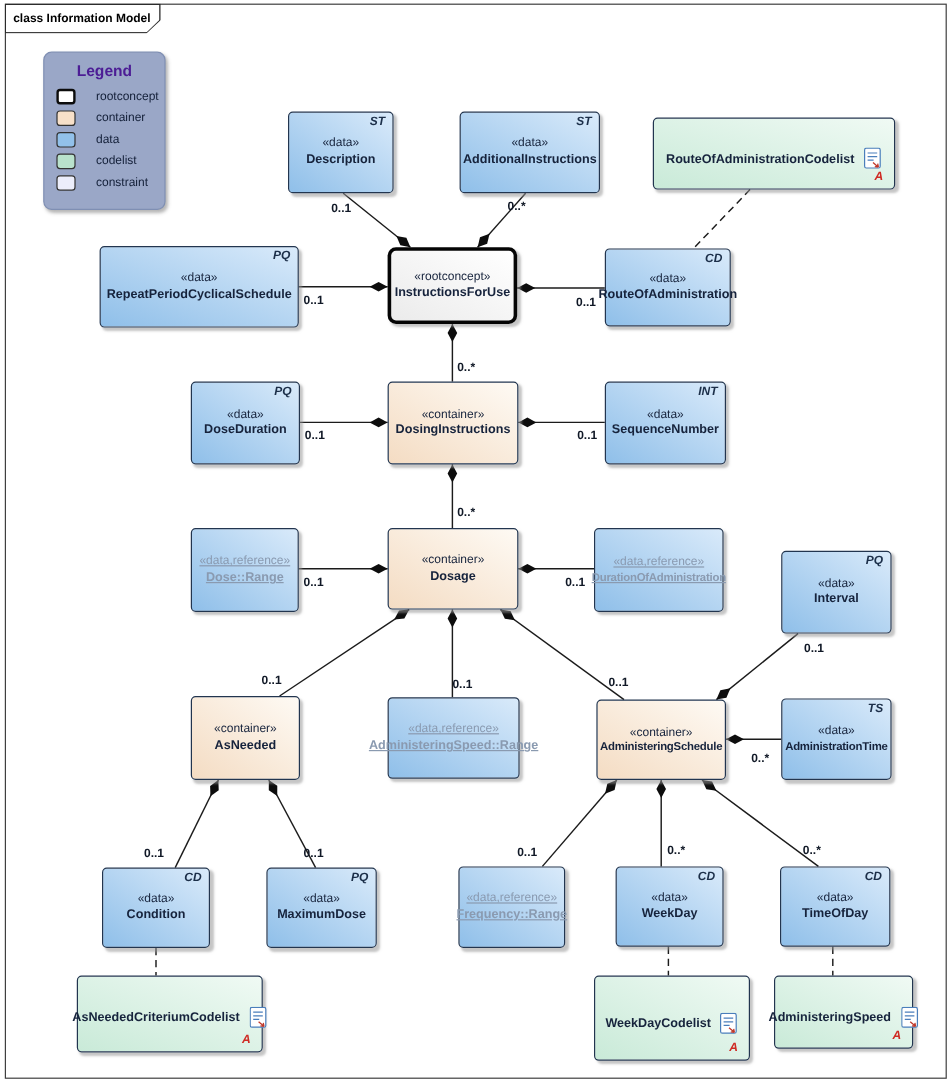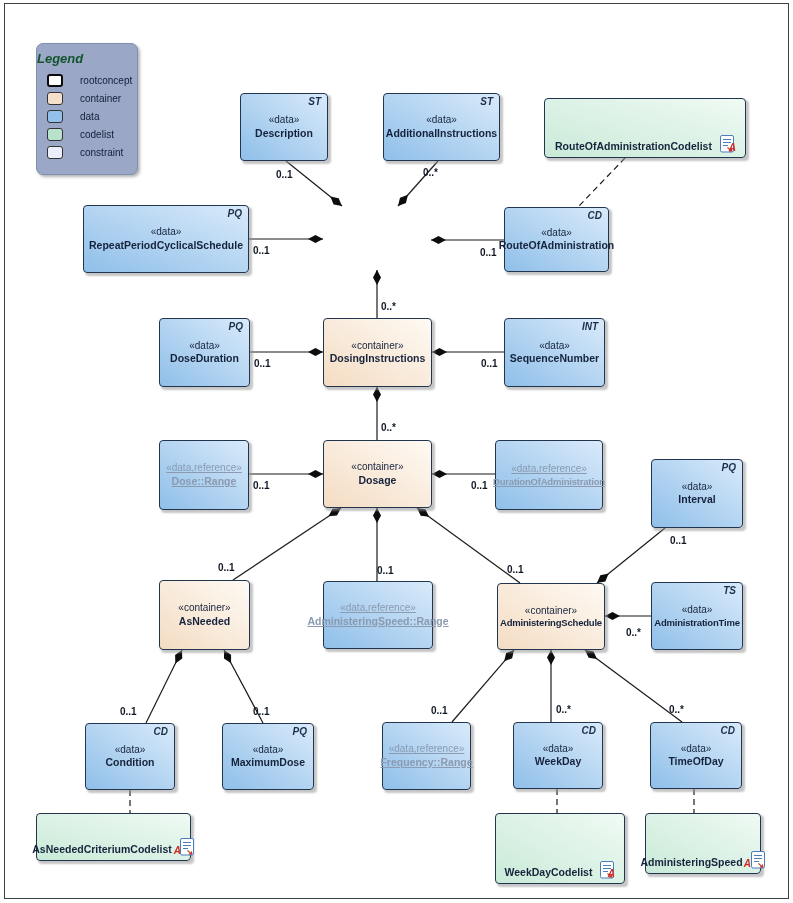--- a/index.html
+++ b/index.html
@@ -10,21 +10,21 @@
   .tab-outer{position:absolute;left:4px;top:3px;width:130px;height:25px;background:#2a2a2a;
              clip-path:polygon(0 0,100% 0,100% 55%,calc(100% - 12px) 100%,0 100%);z-index:5;}
   .tab-inner{position:absolute;left:1px;top:1px;right:1px;bottom:1px;background:#fff;
              clip-path:polygon(0 0,100% 0,100% 54%,calc(100% - 11px) 100%,0 100%);
              display:flex;align-items:center;padding-left:6px;box-sizing:border-box;}
   .tab-text{font-size:10px;font-weight:bold;color:#000;}
   
   .legend{position:absolute;left:36px;top:43px;width:102px;height:132px;background:#9aa7c7;
           border:1px solid #7f8fb3;border-radius:7px;box-shadow:2px 2px 3px rgba(90,90,90,.45);
           z-index:2;padding-top:7px;box-sizing:border-box;}
-  .legend-title{font-size:13px;font-weight:bold;color:#14532d;margin-bottom:5px;font-style:italic;}
+  .legend-title{text-align:center;font-size:13px;font-weight:bold;color:#4c1d95;margin-bottom:5px;}
   .legend-item{display:flex;align-items:center;gap:17px;padding:2.5px 0 2.5px 10px;}
   .legend-item span.lbl{font-size:10px;color:#131f38;}
   .sw{width:16px;height:13px;border:1px solid #333;border-radius:3px;box-sizing:border-box;flex:0 0 auto;}
   .sw-root{background:#fff;border:2.5px solid #0c0c0c;}
   .sw-container{background:#f7e0c9;}
   .sw-data{background:#92c1ea;}
   .sw-codelist{background:#b9e2cc;}
   .sw-constraint{background:#eceefb;}
   
   svg.wires{position:absolute;left:0;top:0;z-index:1;pointer-events:none;}
@@ -38,33 +38,38 @@
   .node .stereo{font-size:10px;line-height:1.25;}
   .node .nname{font-size:10.5px;font-weight:bold;line-height:1.2;}
   .node.tight .nname{font-size:9.5px;letter-spacing:-0.2px;}
   .node .typeletter{position:absolute;top:2px;right:6px;font-size:10px;font-style:italic;font-weight:600;color:#1c2f49;}
   .data-node{background:linear-gradient(to bottom left,#d9eafa,#8fbfe9);}
   .ref .stereo,.ref .nname{color:#8a9ab0;text-decoration:underline;}
   .container-node{background:linear-gradient(to bottom left,#fefaf4,#f4dcc3);}
   .rootconcept-node{background:linear-gradient(to bottom left,#ffffff,#ebebeb);
         border:3px solid #050505;border-radius:7px;}
   .codelist-node{background:linear-gradient(to bottom left,#f0faf4,#c9ead8);
-        flex-direction:row;justify-content:center;align-items:flex-end;gap:8px;padding-top:12px;}
+        flex-direction:row;justify-content:center;align-items:center;gap:8px;padding-top:12px;}
   .codelist-node .nname{margin-top:2px;}
   .flag-a{position:absolute;right:9px;bottom:4px;color:#cf2b24;font-size:10px;font-weight:bold;font-style:italic;}
   .doc-icon{flex:0 0 auto;}
   
   .mult{position:absolute;z-index:3;font-size:10px;font-weight:bold;color:#101826;white-space:nowrap;}
 </style>
 </head>
 <body>
 
 <div id="stage">
 
   <div class="frame-border"></div>
+  <div class="tab-outer">
+    <div class="tab-inner">
+      <span class="tab-text">class Information Model</span>
+    </div>
+  </div>
 
   <div class="legend">
     <div class="legend-title">Legend</div>
     <div class="legend-item">
       <span class="sw sw-root"></span>
       <span class="lbl">rootconcept</span>
     </div>
     <div class="legend-item">
       <span class="sw sw-container"></span>
       <span class="lbl">container</span>
@@ -137,20 +142,24 @@
       <path d="M7.5 12.5 l4.5 3.8 M12 16.3 l-0.6 -3 M12 16.3 l-3 -0.4" stroke="#c0392b" stroke-width="1.1" fill="none"></path>
     </svg>
     <span class="flag-a">A</span>
   </div>
 
   <div class="node data-node" style="left:83px;top:205px;width:166px;height:68px">
     <span class="typeletter">PQ</span>
     <span class="stereo">«data»</span>
     <span class="nname">RepeatPeriodCyclicalSchedule</span>
   </div>
+  <div class="node rootconcept-node" style="left:323px;top:206px;width:108px;height:64px">
+    <span class="stereo">«rootconcept»</span>
+    <span class="nname">InstructionsForUse</span>
+  </div>
   <div class="node data-node" style="left:504px;top:207px;width:105px;height:65px">
     <span class="typeletter">CD</span>
     <span class="stereo">«data»</span>
     <span class="nname tight">RouteOfAdministration</span>
   </div>
 
   <div class="node data-node" style="left:159px;top:318px;width:91px;height:69px">
     <span class="typeletter">PQ</span>
     <span class="stereo">«data»</span>
     <span class="nname">DoseDuration</span>
@@ -219,21 +228,21 @@
     <span class="typeletter">CD</span>
     <span class="stereo">«data»</span>
     <span class="nname">WeekDay</span>
   </div>
   <div class="node data-node" style="left:650px;top:722px;width:92px;height:67px">
     <span class="typeletter">CD</span>
     <span class="stereo">«data»</span>
     <span class="nname">TimeOfDay</span>
   </div>
 
-  <div class="node codelist-node" style="left:36px;top:813px;width:155px;height:48px;padding-top:9px">
+  <div class="node codelist-node" style="left:64px;top:813px;width:155px;height:64px;padding-top:9px">
     <span class="nname tight">AsNeededCriteriumCodelist</span>
     <svg class="doc-icon" width="15" height="18" viewBox="0 0 15 18">
       <rect x="0.5" y="0.5" width="13" height="16.5" rx="1.5" fill="#ffffff" stroke="#4a7ebb"></rect>
       <line x1="3" y1="4.5" x2="11" y2="4.5" stroke="#4a7ebb"></line>
       <line x1="3" y1="7.5" x2="11" y2="7.5" stroke="#4a7ebb"></line>
       <line x1="3" y1="10.5" x2="8" y2="10.5" stroke="#4a7ebb"></line>
       <path d="M7.5 12.5 l4.5 3.8 M12 16.3 l-0.6 -3 M12 16.3 l-3 -0.4" stroke="#c0392b" stroke-width="1.1" fill="none"></path>
     </svg>
     <span class="flag-a">A</span>
   </div>

